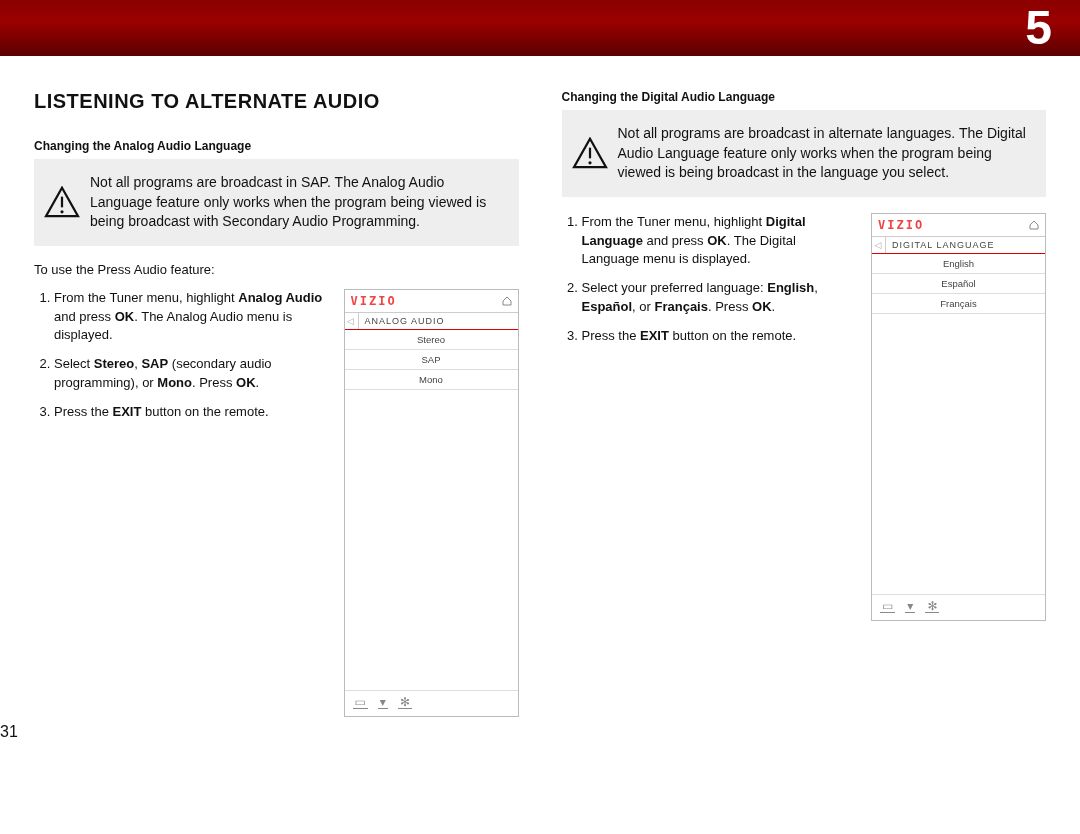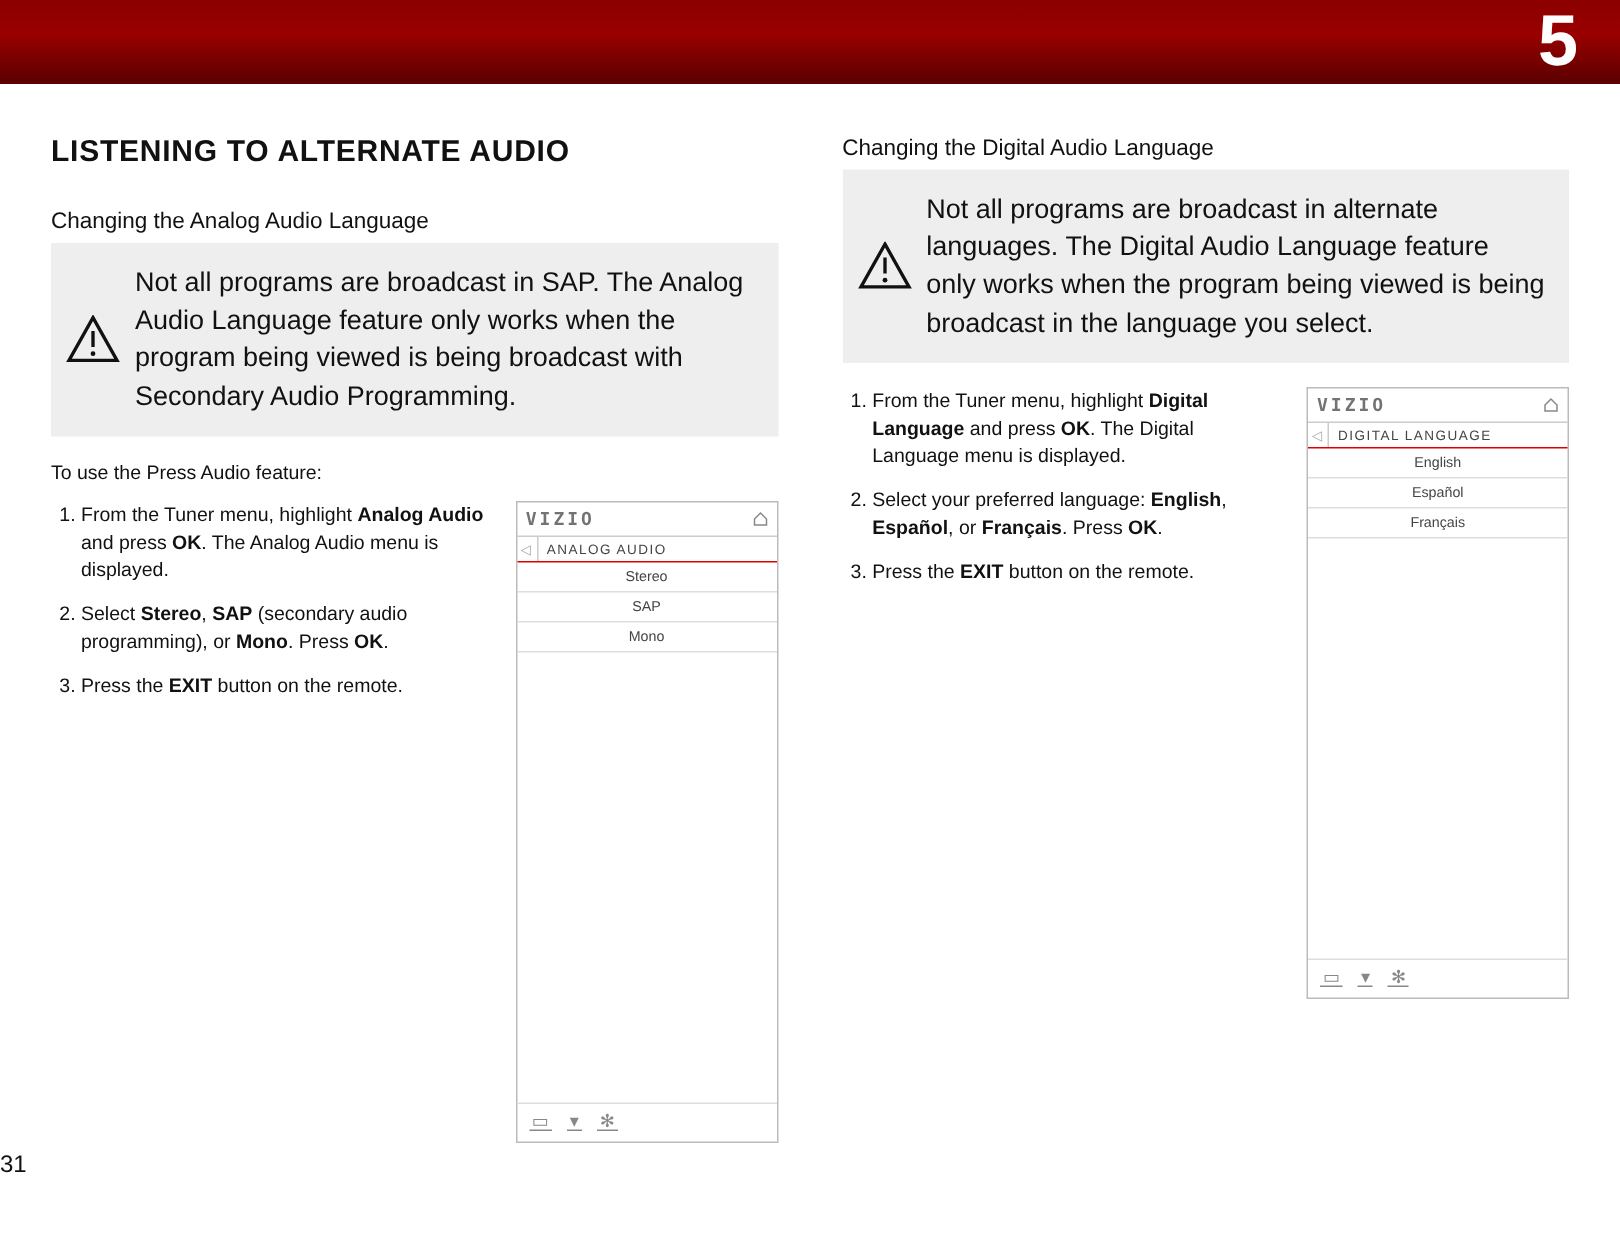--- a/index.html
+++ b/index.html
@@ -2,34 +2,34 @@
 <html><head>
 <meta charset="utf-8">
 <style>
   * { box-sizing: border-box; margin: 0; padding: 0; }
   html, body { width: 1080px; height: 834px; font-family: "Century Gothic", "Avantgarde", sans-serif; color: #111; }
   .header-band { height: 56px; background: linear-gradient(#8b0000 0%, #9a0000 40%, #5a0000 100%); position: relative; }
   .header-num { position: absolute; right: 28px; top: 0; color: #fff; font-size: 48px; font-weight: 700; }
   .page { padding: 34px 34px 0 34px; display: flex; gap: 43px; }
   .col { width: 488px; }
   h1 { font-size: 20px; font-weight: 700; letter-spacing: 0.5px; margin-bottom: 26px; }
-  h2 { font-size: 15px; font-weight: 400; margin-bottom: 6px; }
+  h2 { font-size: 12px; font-weight: 700; margin-bottom: 6px; }
   p.body { font-size: 13.2px; line-height: 1.35; text-align: justify; margin-bottom: 14px; }
   .notebox { background: #eee; display: flex; align-items: center; padding: 14px 16px 14px 10px; gap: 10px; margin-bottom: 16px; }
   .warn-icon svg { width: 36px; height: 32px; display: block; }
-  .note-text { font-size: 18px; line-height: 1.4; }
+  .note-text { font-size: 14px; line-height: 1.4; }
   .lead { font-size: 13px; margin-bottom: 10px; }
   .steps-wrap { display: flex; gap: 14px; margin-top: 12px; }
   ol.steps { padding-left: 20px; font-size: 13px; line-height: 1.45; flex: 1; }
   ol.steps li { margin-bottom: 10px; }
   ol.steps b { font-weight: 700; }
 
   
   .tv { width: 175px; border: 1px solid #bbb; background: #fff; display: flex; flex-direction: column; }
-  .tv-hdr { display: flex; align-items: center; justify-content: space-between; padding: 4px 6px; font-family: monospace; font-weight: 700; letter-spacing: 2px; font-size: 12px; color: #737373; }
+  .tv-hdr { display: flex; align-items: center; justify-content: space-between; padding: 4px 6px; font-family: monospace; font-weight: 700; letter-spacing: 2px; font-size: 12px; color: #ef4444; }
   .home-icon svg { width: 10px; height: 10px; display: block; }
   .tv-title-row { display: flex; align-items: center; border-top: 1px solid #ccc; border-bottom: 1px solid #d00; font-size: 9px; letter-spacing: 1px; color: #444; }
   .tv-title-row .back { width: 14px; text-align: center; color: #aaa; font-size: 9px; border-right: 1px solid #ccc; padding: 3px 0; }
   .tv-title-row .ttl { padding: 3px 6px; }
   .tv-option { text-align: center; font-size: 9.5px; padding: 4px 0; border-bottom: 1px solid #ddd; color: #444; }
   .tv-body { height: 300px; }
   .tv-body.tall { height: 280px; }
   .tv-footer { border-top: 1px solid #ddd; padding: 5px 8px 7px; }
   .tv-footer-icons { display: flex; gap: 10px; align-items: center; color: #888; }
   .tv-footer-icons span { font-size: 12px; border-bottom: 1px solid #888; padding: 0 2px; line-height: 1; }

